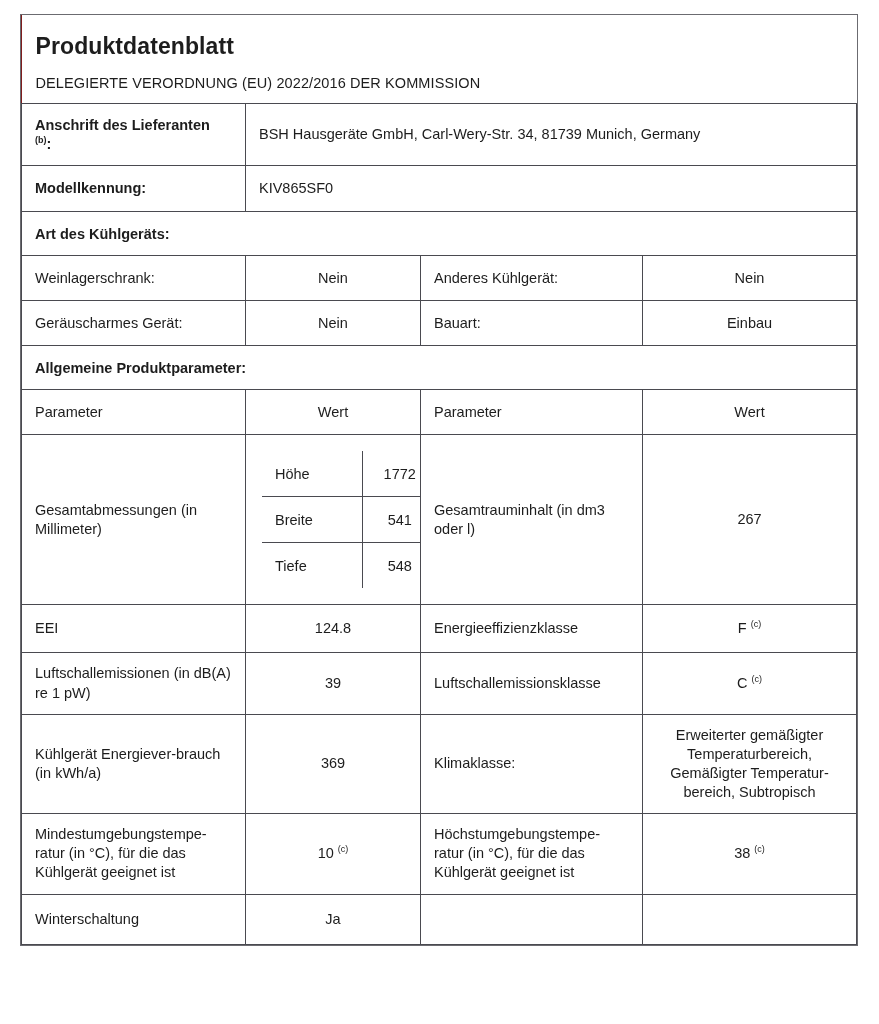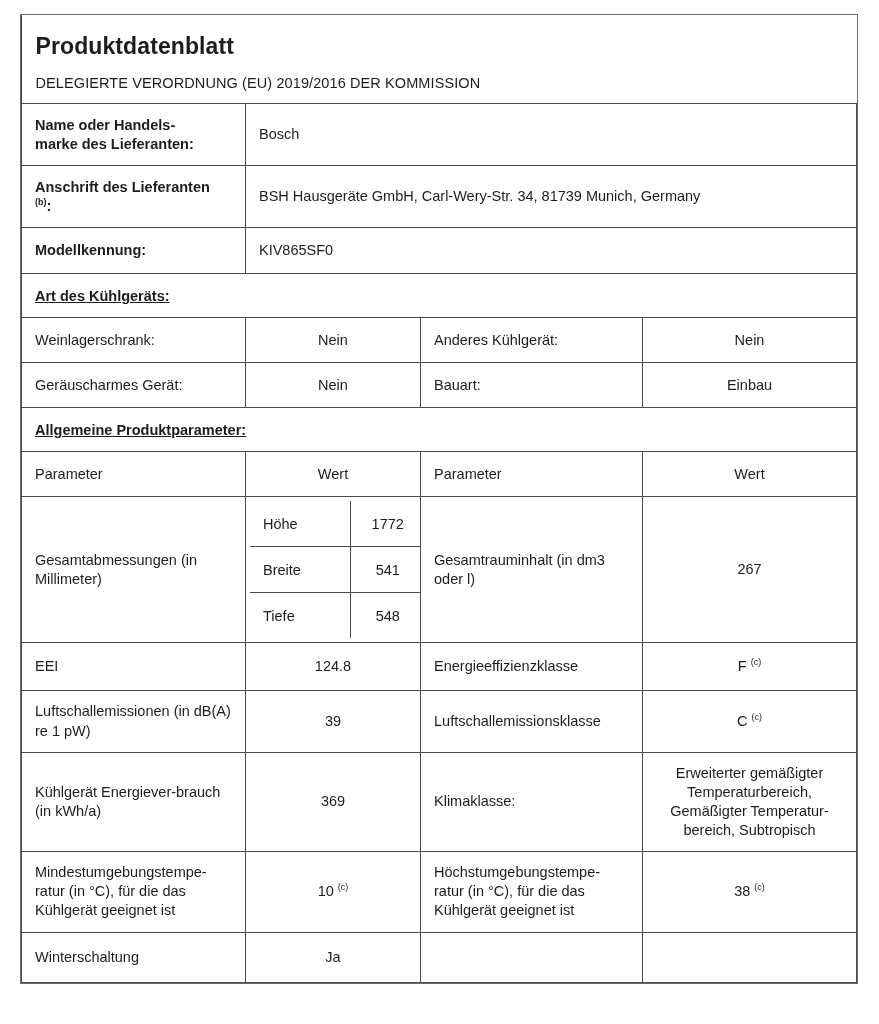--- a/index.html
+++ b/index.html
@@ -61,21 +61,21 @@
   
   .c {
     display: block;
     padding: 11px 13px;
     font-size: 14.5px;
     line-height: 1.32;
   }
   .lbl        { font-weight: bold; }
   .lbl-norm   { font-weight: normal; }
   .ctr        { text-align: center; }
-  .sect       { font-weight: bold; font-size: 14.5px; padding: 14px 13px; text-decoration: underline; }
+  .sect       { font-weight: bold; font-size: 14.5px; padding: 14px 13px; }
 
   .h-name  { height: 62px; }
   .h-addr  { height: 62px; }
   .h-model { height: 46px; }
   .h-sect  { height: 44px; }
   .h-yn    { height: 45px; }
   .h-param { height: 45px; }
   .h-eei   { height: 48px; }
   .h-noise { height: 55px; }
   .h-annual{ height: 98px; }
@@ -88,21 +88,21 @@
     line-height: 0;
     letter-spacing: 0;
   }
   .supcolon { font-weight: bold; font-size: 14.5px; }
 
   
   table.sub {
     width: 100%;
     border-collapse: collapse;
     table-layout: fixed;
-    margin: 4px;
+    margin: 16px;
   }
   table.sub td {
     border: 1.2px solid #4a4a50;
     padding: 0;
     height: 45px;
   }
   table.sub td.first-t { border-top: none; }
   table.sub td.last-b  { border-bottom: none; }
   table.sub td.edge-l  { border-left: none; }
   table.sub td.edge-r  { border-right: none; }
@@ -129,33 +129,24 @@
 
     <tbody>
         <tr>
       <td colspan="5" class="hdr-cell" style="border-bottom:none !important;">
         <div class="title">Produktdatenblatt</div>
       </td>
     </tr>
 
     <tr>
       <td colspan="5" class="hdr-cell">
-        <div class="subtitle">DELEGIERTE VERORDNUNG (EU) 2019/2016 DER KOMMISSION</div>
-      </td>
-    </tr>
-
-    <tr class="h-name">
-      <td>
-        <span class="c lbl multi">Name oder Handels-
-marke des Lieferanten:</span>
-      </td>
-      <td colspan="4">
-        <span class="c lbl-norm">Bosch</span>
-      </td>
-    </tr>
+        <div class="subtitle">DELEGIERTE VERORDNUNG (EU) 2022/2016 DER KOMMISSION</div>
+      </td>
+    </tr>
+
 
     <tr class="h-addr">
       <td>
         <span class="c lbl"><span>Anschrift des Lieferanten</span><br><sup class="fn">(b)</sup><span class="supcolon">:</span></span>
       </td>
       <td colspan="4">
         <span class="c lbl-norm">BSH Hausgeräte GmbH, Carl-Wery-Str. 34, 81739 Munich, Germany</span>
       </td>
     </tr>
 

